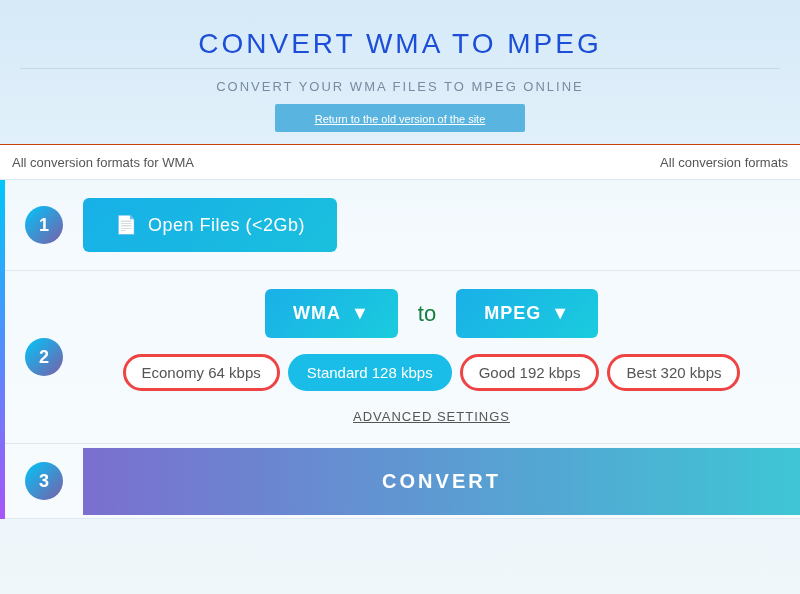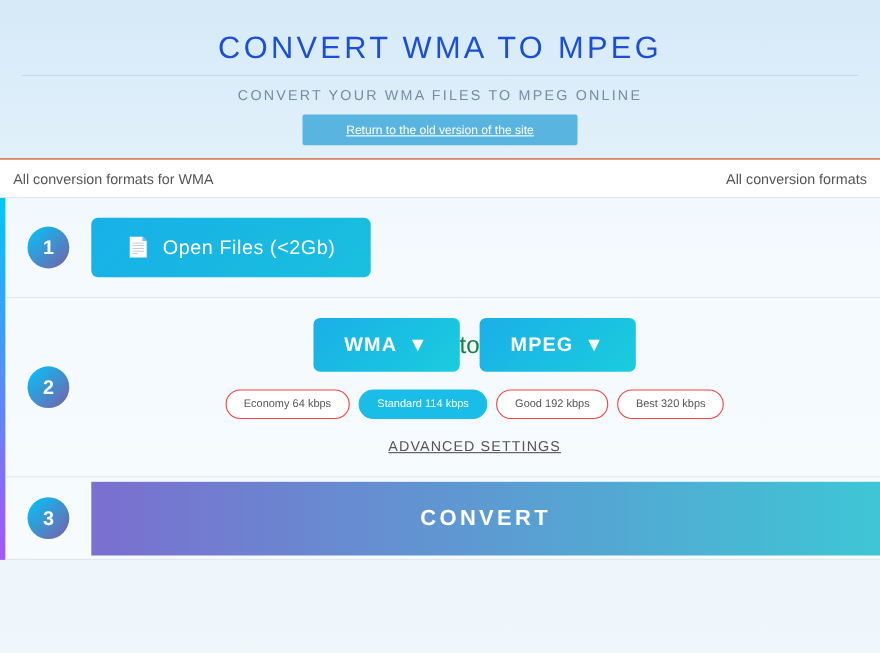--- a/index.html
+++ b/index.html
@@ -120,20 +120,21 @@
     .step2-content {
       flex: 1;
       display: flex;
       flex-direction: column;
       align-items: center;
       gap: 16px;
     }
     .format-row {
       display: flex;
       align-items: center;
+      gap: 20px;
     }
     .format-btn {
       background: linear-gradient(135deg, #1ab0e8, #1accdd);
       color: #fff;
       border: none;
       border-radius: 6px;
       padding: 14px 28px;
       font-size: 18px;
       font-weight: 600;
       cursor: pointer;
@@ -148,25 +149,25 @@
       font-size: 22px;
       color: #15803d;
       font-weight: 400;
     }
     .quality-row {
       display: flex;
       align-items: center;
       gap: 8px;
     }
     .quality-btn {
-      border: 1px solid #ef4444;
+      border: 3px solid #ef4444;
       background: #fff;
       border-radius: 20px;
       padding: 7px 16px;
-      font-size: 10px;
+      font-size: 15px;
       color: #555;
       cursor: pointer;
     }
     .quality-btn.active {
       background: #1abde8;
       color: #fff;
       border-color: #1abde8;
     }
     .advanced-link {
       color: #555;
@@ -237,21 +238,21 @@
               <span>▼</span>
             </button>
             <span class="format-to">to</span>
             <button class="format-btn">
               <span>MPEG</span>
               <span>▼</span>
             </button>
           </div>
           <div class="quality-row">
             <button class="quality-btn">Economy 64 kbps</button>
-            <button class="quality-btn active">Standard 114 kbps</button>
+            <button class="quality-btn active">Standard 128 kbps</button>
             <button class="quality-btn">Good 192 kbps</button>
             <button class="quality-btn">Best 320 kbps</button>
           </div>
           <div style="text-align:center; width:100%;">
             <a href="#" class="advanced-link">ADVANCED SETTINGS</a>
           </div>
         </div>
       </div>
     </div>
 

